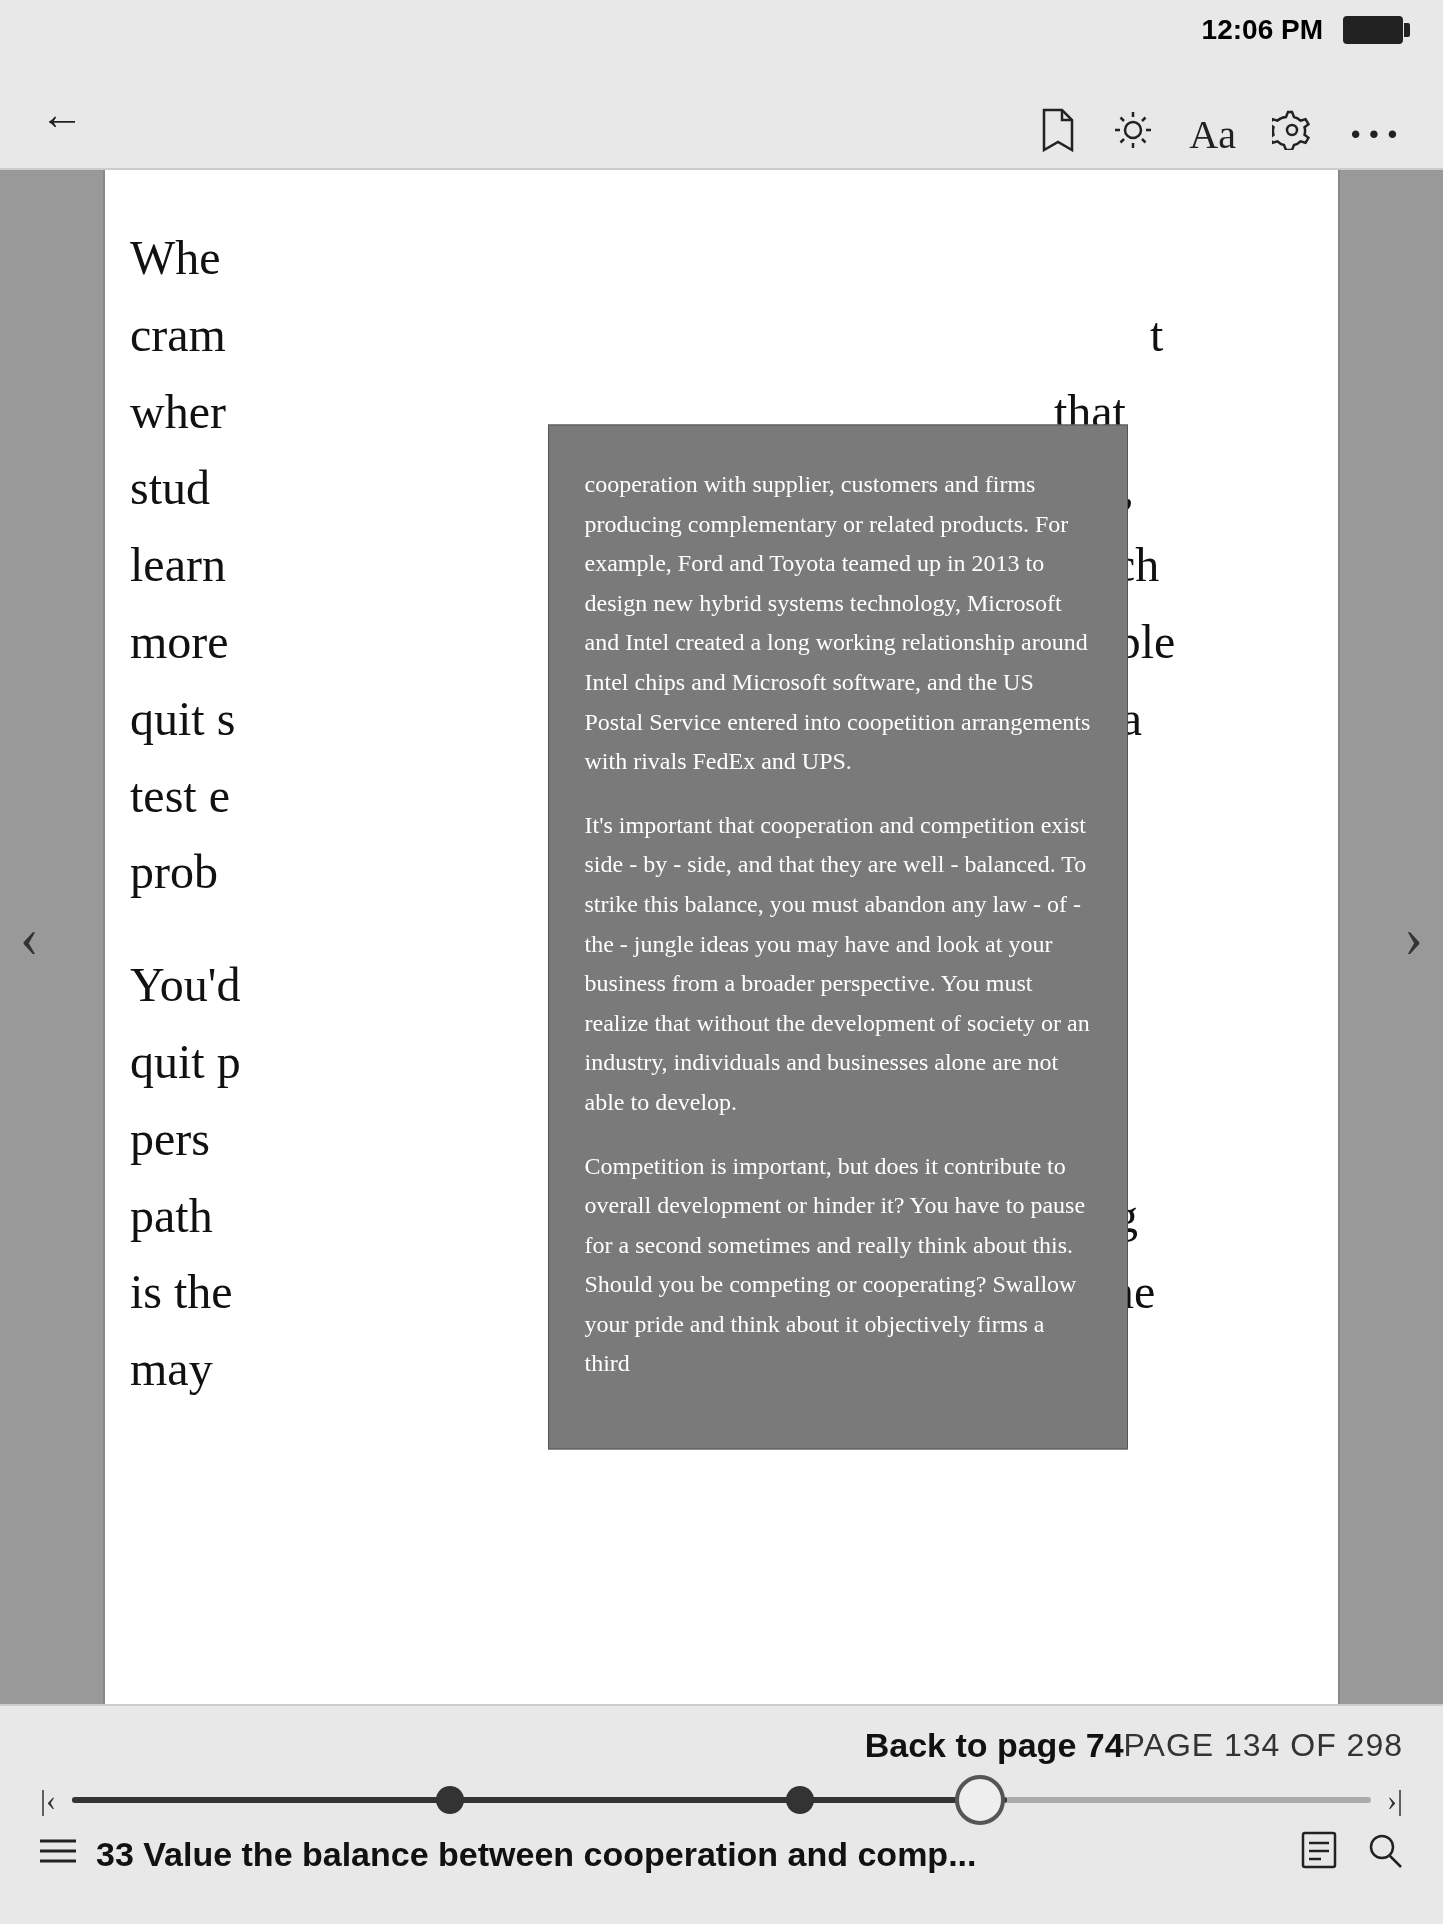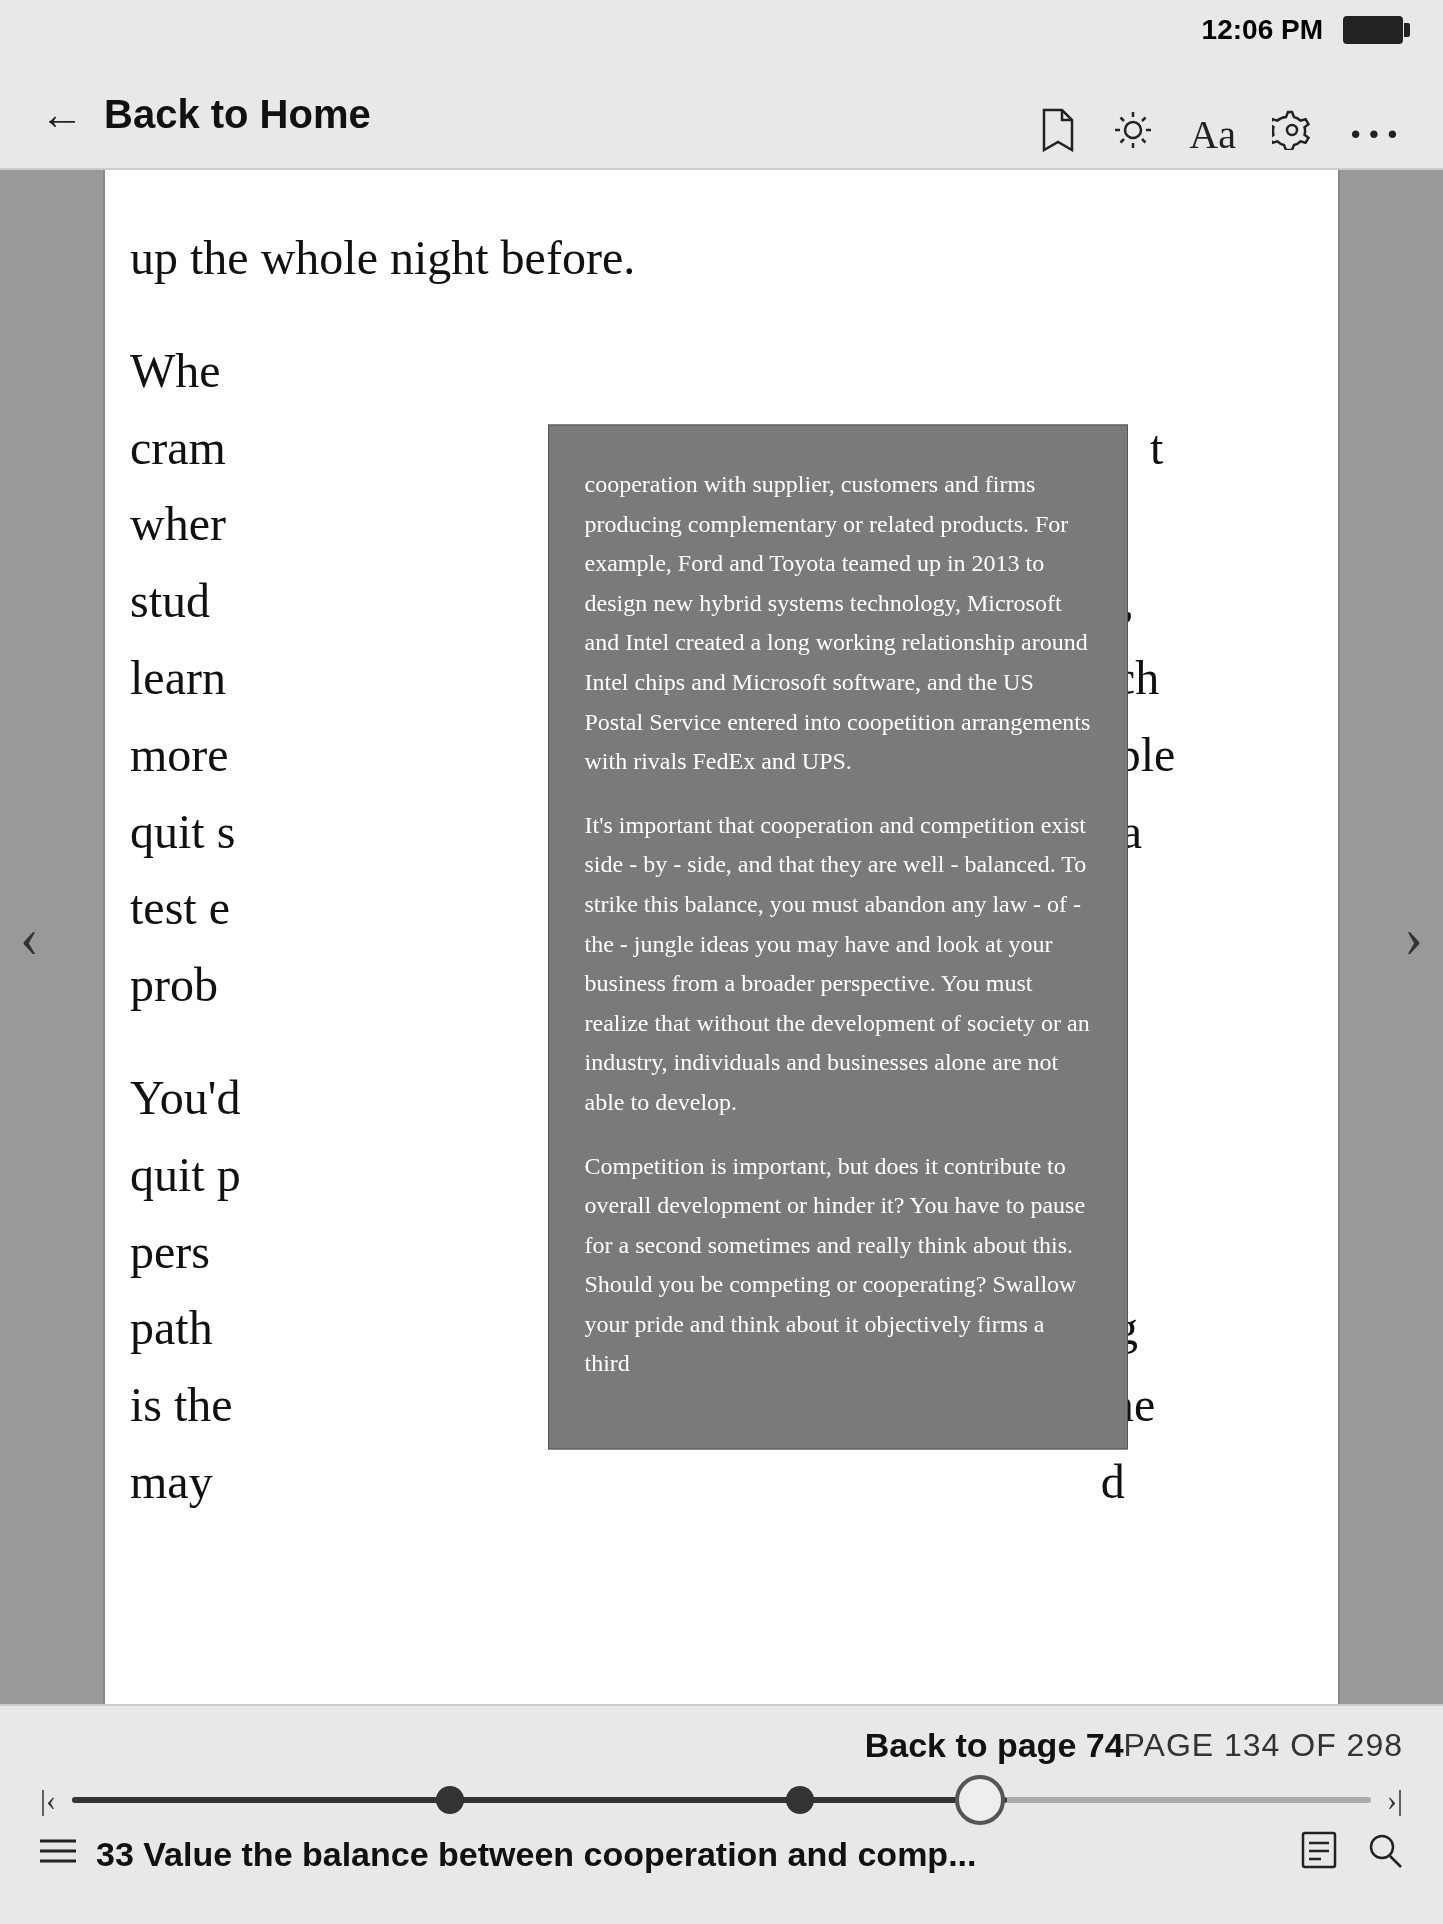--- a/index.html
+++ b/index.html
@@ -318,21 +318,20 @@
 <div class="status-bar">
   <span class="status-time">12:06 PM</span>
   <div class="battery-icon">
     <div class="battery-shape"></div>
   </div>
 </div>
 
 <div class="nav-bar">
   <div class="nav-left">
     <span class="back-arrow">←</span>
-    <span class="back-to-home">Back to Home</span>
   </div>
   <div class="nav-right">
     <span class="nav-icon">
       
       <svg width="38" height="44" viewBox="0 0 38 44" fill="none" stroke="#222" stroke-width="2.5">
         <path d="M5 2 h18 l10 10 v30 l-14-8 -14 8 z"></path>
         <path d="M23 2 v10 h10"></path>
       </svg>
     </span>
     <span class="nav-icon">
@@ -363,21 +362,20 @@
 
   <div class="side-panel-left"></div>
 
   <div class="side-panel-right"></div>
 
   <span class="nav-arrow nav-arrow-left">‹</span>
 
   <span class="nav-arrow nav-arrow-right">›</span>
 
   <div class="bg-text">
-    <p style="margin-bottom: 36px;">up the whole night before.</p>
 
     <p style="margin-bottom: 36px;">
       Whe&nbsp;&nbsp;&nbsp;&nbsp;&nbsp;&nbsp;&nbsp;&nbsp;&nbsp;&nbsp;&nbsp;&nbsp;&nbsp;&nbsp;&nbsp;&nbsp;&nbsp;&nbsp;&nbsp;&nbsp;&nbsp;&nbsp;&nbsp;&nbsp;&nbsp;&nbsp;&nbsp;&nbsp;&nbsp;&nbsp;&nbsp;&nbsp;&nbsp;&nbsp;&nbsp;&nbsp;&nbsp;&nbsp;&nbsp;&nbsp;&nbsp;&nbsp;&nbsp;&nbsp;&nbsp;&nbsp;&nbsp;&nbsp;&nbsp;&nbsp;&nbsp;&nbsp;&nbsp;&nbsp;&nbsp;&nbsp;&nbsp;&nbsp;&nbsp;&nbsp;&nbsp;&nbsp;&nbsp;&nbsp;&nbsp;&nbsp;&nbsp;&nbsp;&nbsp;<br>
       cram&nbsp;&nbsp;&nbsp;&nbsp;&nbsp;&nbsp;&nbsp;&nbsp;&nbsp;&nbsp;&nbsp;&nbsp;&nbsp;&nbsp;&nbsp;&nbsp;&nbsp;&nbsp;&nbsp;&nbsp;&nbsp;&nbsp;&nbsp;&nbsp;&nbsp;&nbsp;&nbsp;&nbsp;&nbsp;&nbsp;&nbsp;&nbsp;&nbsp;&nbsp;&nbsp;&nbsp;&nbsp;&nbsp;&nbsp;&nbsp;&nbsp;&nbsp;&nbsp;&nbsp;&nbsp;&nbsp;&nbsp;&nbsp;&nbsp;&nbsp;&nbsp;&nbsp;&nbsp;&nbsp;&nbsp;&nbsp;&nbsp;&nbsp;&nbsp;&nbsp;&nbsp;&nbsp;&nbsp;&nbsp;&nbsp;&nbsp;&nbsp;&nbsp;&nbsp;&nbsp;&nbsp;&nbsp;&nbsp;&nbsp;&nbsp;&nbsp;&nbsp;t<br>
       wher&nbsp;&nbsp;&nbsp;&nbsp;&nbsp;&nbsp;&nbsp;&nbsp;&nbsp;&nbsp;&nbsp;&nbsp;&nbsp;&nbsp;&nbsp;&nbsp;&nbsp;&nbsp;&nbsp;&nbsp;&nbsp;&nbsp;&nbsp;&nbsp;&nbsp;&nbsp;&nbsp;&nbsp;&nbsp;&nbsp;&nbsp;&nbsp;&nbsp;&nbsp;&nbsp;&nbsp;&nbsp;&nbsp;&nbsp;&nbsp;&nbsp;&nbsp;&nbsp;&nbsp;&nbsp;&nbsp;&nbsp;&nbsp;&nbsp;&nbsp;&nbsp;&nbsp;&nbsp;&nbsp;&nbsp;&nbsp;&nbsp;&nbsp;&nbsp;&nbsp;&nbsp;&nbsp;&nbsp;&nbsp;&nbsp;&nbsp;&nbsp;&nbsp;&nbsp;that<br>
       stud&nbsp;&nbsp;&nbsp;&nbsp;&nbsp;&nbsp;&nbsp;&nbsp;&nbsp;&nbsp;&nbsp;&nbsp;&nbsp;&nbsp;&nbsp;&nbsp;&nbsp;&nbsp;&nbsp;&nbsp;&nbsp;&nbsp;&nbsp;&nbsp;&nbsp;&nbsp;&nbsp;&nbsp;&nbsp;&nbsp;&nbsp;&nbsp;&nbsp;&nbsp;&nbsp;&nbsp;&nbsp;&nbsp;&nbsp;&nbsp;&nbsp;&nbsp;&nbsp;&nbsp;&nbsp;&nbsp;&nbsp;&nbsp;&nbsp;&nbsp;&nbsp;&nbsp;&nbsp;&nbsp;&nbsp;&nbsp;&nbsp;&nbsp;&nbsp;&nbsp;&nbsp;&nbsp;&nbsp;&nbsp;&nbsp;&nbsp;&nbsp;&nbsp;&nbsp;&nbsp;&nbsp;&nbsp;&nbsp;&nbsp;h,<br>
       learn&nbsp;&nbsp;&nbsp;&nbsp;&nbsp;&nbsp;&nbsp;&nbsp;&nbsp;&nbsp;&nbsp;&nbsp;&nbsp;&nbsp;&nbsp;&nbsp;&nbsp;&nbsp;&nbsp;&nbsp;&nbsp;&nbsp;&nbsp;&nbsp;&nbsp;&nbsp;&nbsp;&nbsp;&nbsp;&nbsp;&nbsp;&nbsp;&nbsp;&nbsp;&nbsp;&nbsp;&nbsp;&nbsp;&nbsp;&nbsp;&nbsp;&nbsp;&nbsp;&nbsp;&nbsp;&nbsp;&nbsp;&nbsp;&nbsp;&nbsp;&nbsp;&nbsp;&nbsp;&nbsp;&nbsp;&nbsp;&nbsp;&nbsp;&nbsp;&nbsp;&nbsp;&nbsp;&nbsp;&nbsp;&nbsp;&nbsp;&nbsp;&nbsp;&nbsp;&nbsp;&nbsp;&nbsp;uch<br>
       more&nbsp;&nbsp;&nbsp;&nbsp;&nbsp;&nbsp;&nbsp;&nbsp;&nbsp;&nbsp;&nbsp;&nbsp;&nbsp;&nbsp;&nbsp;&nbsp;&nbsp;&nbsp;&nbsp;&nbsp;&nbsp;&nbsp;&nbsp;&nbsp;&nbsp;&nbsp;&nbsp;&nbsp;&nbsp;&nbsp;&nbsp;&nbsp;&nbsp;&nbsp;&nbsp;&nbsp;&nbsp;&nbsp;&nbsp;&nbsp;&nbsp;&nbsp;&nbsp;&nbsp;&nbsp;&nbsp;&nbsp;&nbsp;&nbsp;&nbsp;&nbsp;&nbsp;&nbsp;&nbsp;&nbsp;&nbsp;&nbsp;&nbsp;&nbsp;&nbsp;&nbsp;&nbsp;&nbsp;&nbsp;&nbsp;&nbsp;&nbsp;&nbsp;&nbsp;&nbsp;&nbsp;&nbsp;ople<br>
       quit s&nbsp;&nbsp;&nbsp;&nbsp;&nbsp;&nbsp;&nbsp;&nbsp;&nbsp;&nbsp;&nbsp;&nbsp;&nbsp;&nbsp;&nbsp;&nbsp;&nbsp;&nbsp;&nbsp;&nbsp;&nbsp;&nbsp;&nbsp;&nbsp;&nbsp;&nbsp;&nbsp;&nbsp;&nbsp;&nbsp;&nbsp;&nbsp;&nbsp;&nbsp;&nbsp;&nbsp;&nbsp;&nbsp;&nbsp;&nbsp;&nbsp;&nbsp;&nbsp;&nbsp;&nbsp;&nbsp;&nbsp;&nbsp;&nbsp;&nbsp;&nbsp;&nbsp;&nbsp;&nbsp;&nbsp;&nbsp;&nbsp;&nbsp;&nbsp;&nbsp;&nbsp;&nbsp;&nbsp;&nbsp;&nbsp;&nbsp;&nbsp;&nbsp;&nbsp;&nbsp;&nbsp;e a<br>
       test e&nbsp;&nbsp;&nbsp;&nbsp;&nbsp;&nbsp;&nbsp;&nbsp;&nbsp;&nbsp;&nbsp;&nbsp;&nbsp;&nbsp;&nbsp;&nbsp;&nbsp;&nbsp;&nbsp;&nbsp;&nbsp;&nbsp;&nbsp;&nbsp;&nbsp;&nbsp;&nbsp;&nbsp;&nbsp;&nbsp;&nbsp;&nbsp;&nbsp;&nbsp;&nbsp;&nbsp;&nbsp;&nbsp;&nbsp;&nbsp;&nbsp;&nbsp;&nbsp;&nbsp;&nbsp;&nbsp;&nbsp;&nbsp;&nbsp;&nbsp;&nbsp;&nbsp;&nbsp;&nbsp;&nbsp;&nbsp;&nbsp;&nbsp;&nbsp;&nbsp;&nbsp;&nbsp;&nbsp;&nbsp;&nbsp;&nbsp;&nbsp;&nbsp;&nbsp;&nbsp;&nbsp;&nbsp;<br>

